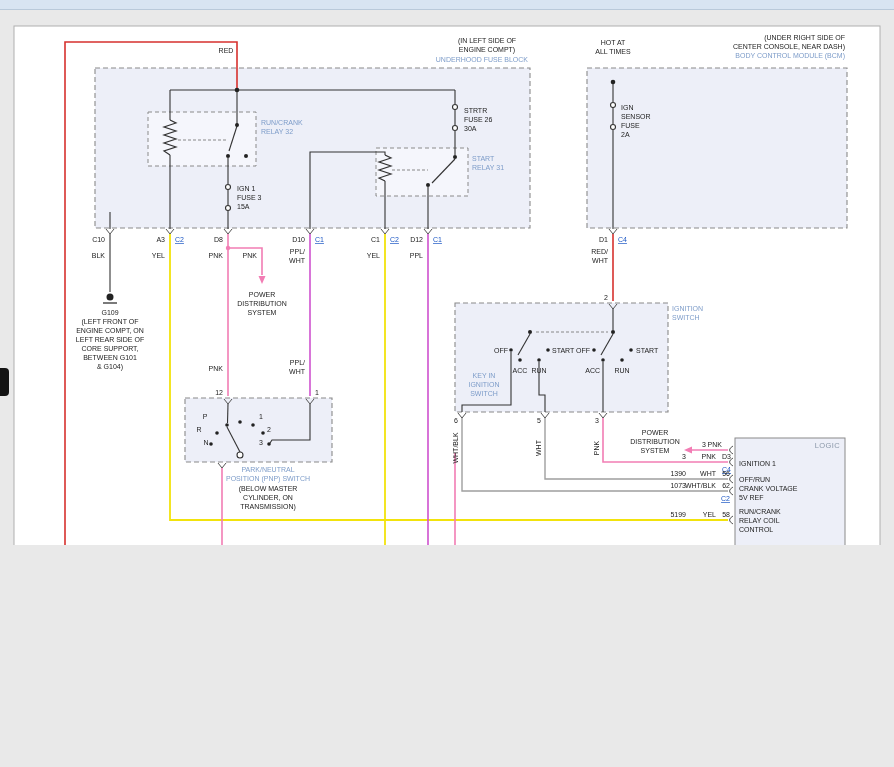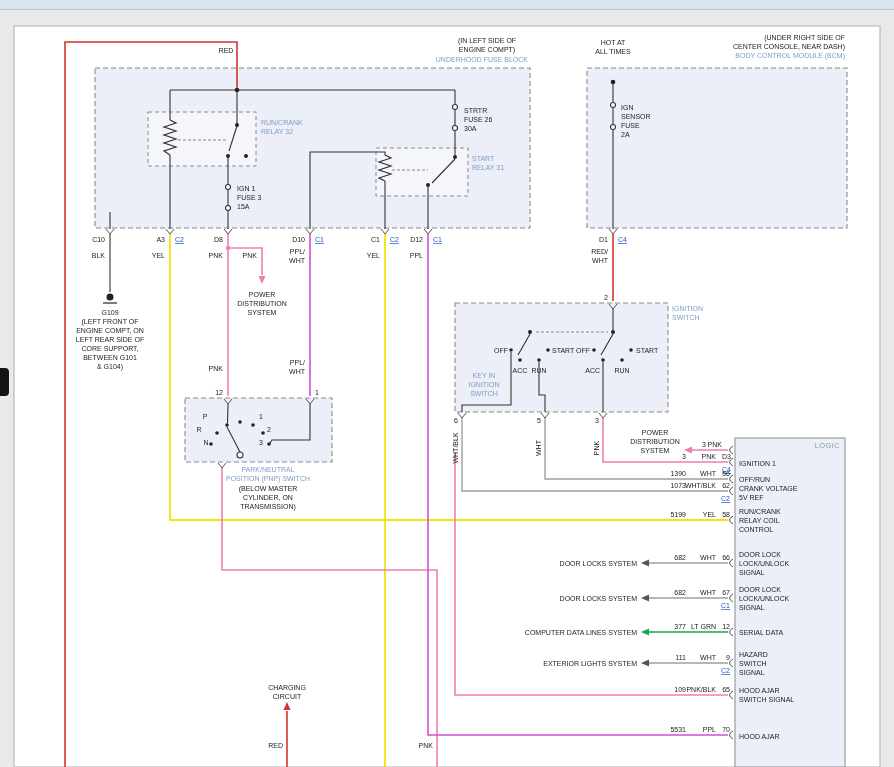--- a/index.html
+++ b/index.html
@@ -1,16 +1,16 @@
 <!DOCTYPE html>
 <html><head>
 <meta charset="utf-8">
 <style>
   html,body{margin:0;padding:0;background:#e9e9e9;}
-  .stage{position:relative;width:894px;height:767px;overflow:hidden;}
+  .stage{position:relative;width:894px;height:545px;overflow:hidden;}
   svg{display:block;}
   text{font-family:"Liberation Sans","DejaVu Sans",sans-serif;}
   .t{font-size:7px;fill:#222;}
   .tb{font-size:7px;fill:#7d9cc9;}
   .link{font-size:7px;fill:#1a56c4;text-decoration:underline;cursor:pointer;}
   .tg{font-size:7.5px;fill:#8a97a8;letter-spacing:.4px;}
   .dashedbox{fill:#edeff8;stroke:#8a8a8a;stroke-width:1.1;stroke-dasharray:5 3;}
   .dashedsub{fill:#f5f6fc;stroke:#8a8a8a;stroke-width:1;stroke-dasharray:4 3;}
 </style>
 </head>

